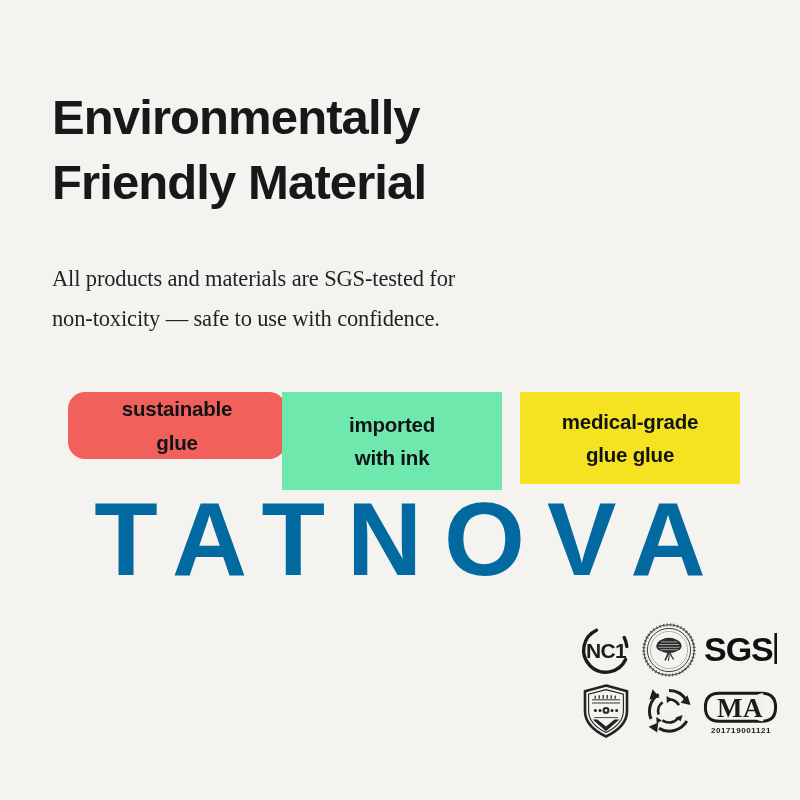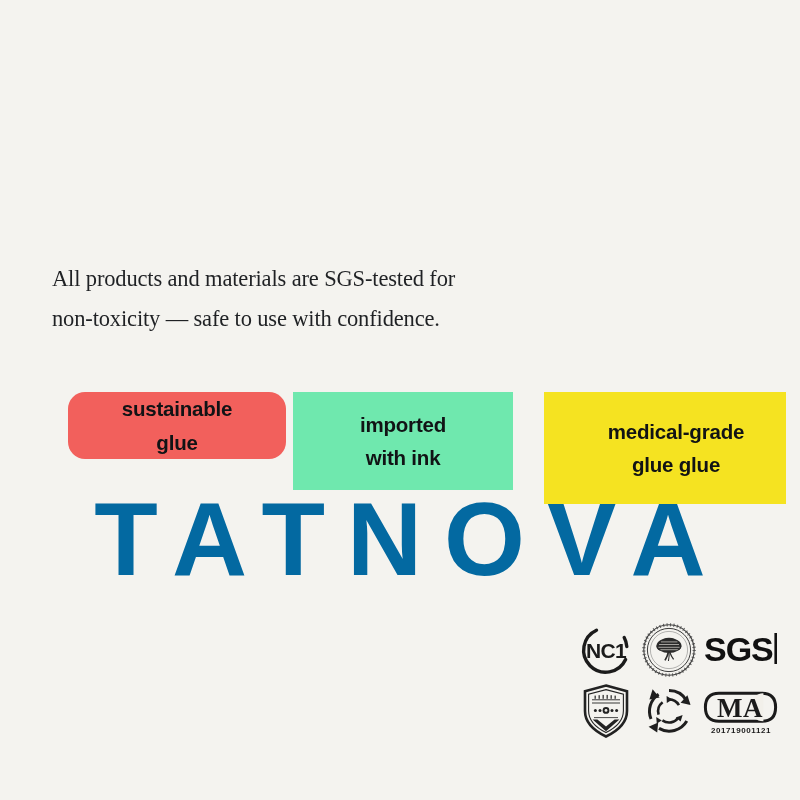--- a/index.html
+++ b/index.html
@@ -98,31 +98,30 @@
   .chip .l1, .chip .l2 { display: block; }
 
   .chip-sustainable-paper {
     left: 16px;
     width: 218px;
     height: 67px;
     background: #f2605c;
     border-radius: 17px;
   }
   .chip-vegan-ink {
-    left: 241px;
+    left: 230px;
     width: 220px;
     height: 98px;
     background: #6fe8ae;
   }
   .chip-nano-glue {
-    left: 492px;
+    left: 468px;
     width: 220px;
-    height: 112px;
+    height: 92px;
     background: #f5e321;
-    padding-left: 22px;
   }
 
   
   .cert-grid {
     position: absolute;
     left: 575px;
     top: 620px;
     width: 205px;
     height: 122px;
     display: grid;
@@ -137,20 +136,24 @@
   }
   .cert svg { display: block; }
 </style>
 </head>
 <body>
 
 <div class="page">
 
   <div class="watermark">TATNOVA</div>
 
+  <h1 class="headline">
+    <span class="line">Environmentally</span>
+    <span class="line">Friendly Material</span>
+  </h1>
 
   <p class="subcopy">
     <span class="line">All products and materials are SGS-tested for</span>
     <span class="line">non-toxicity — safe to use with confidence.</span>
   </p>
 
   <div class="chips">
 
     <div class="chip chip-sustainable-paper" style="background: rgb(242, 96, 92);">
       <span class="l1">sustainable</span>

